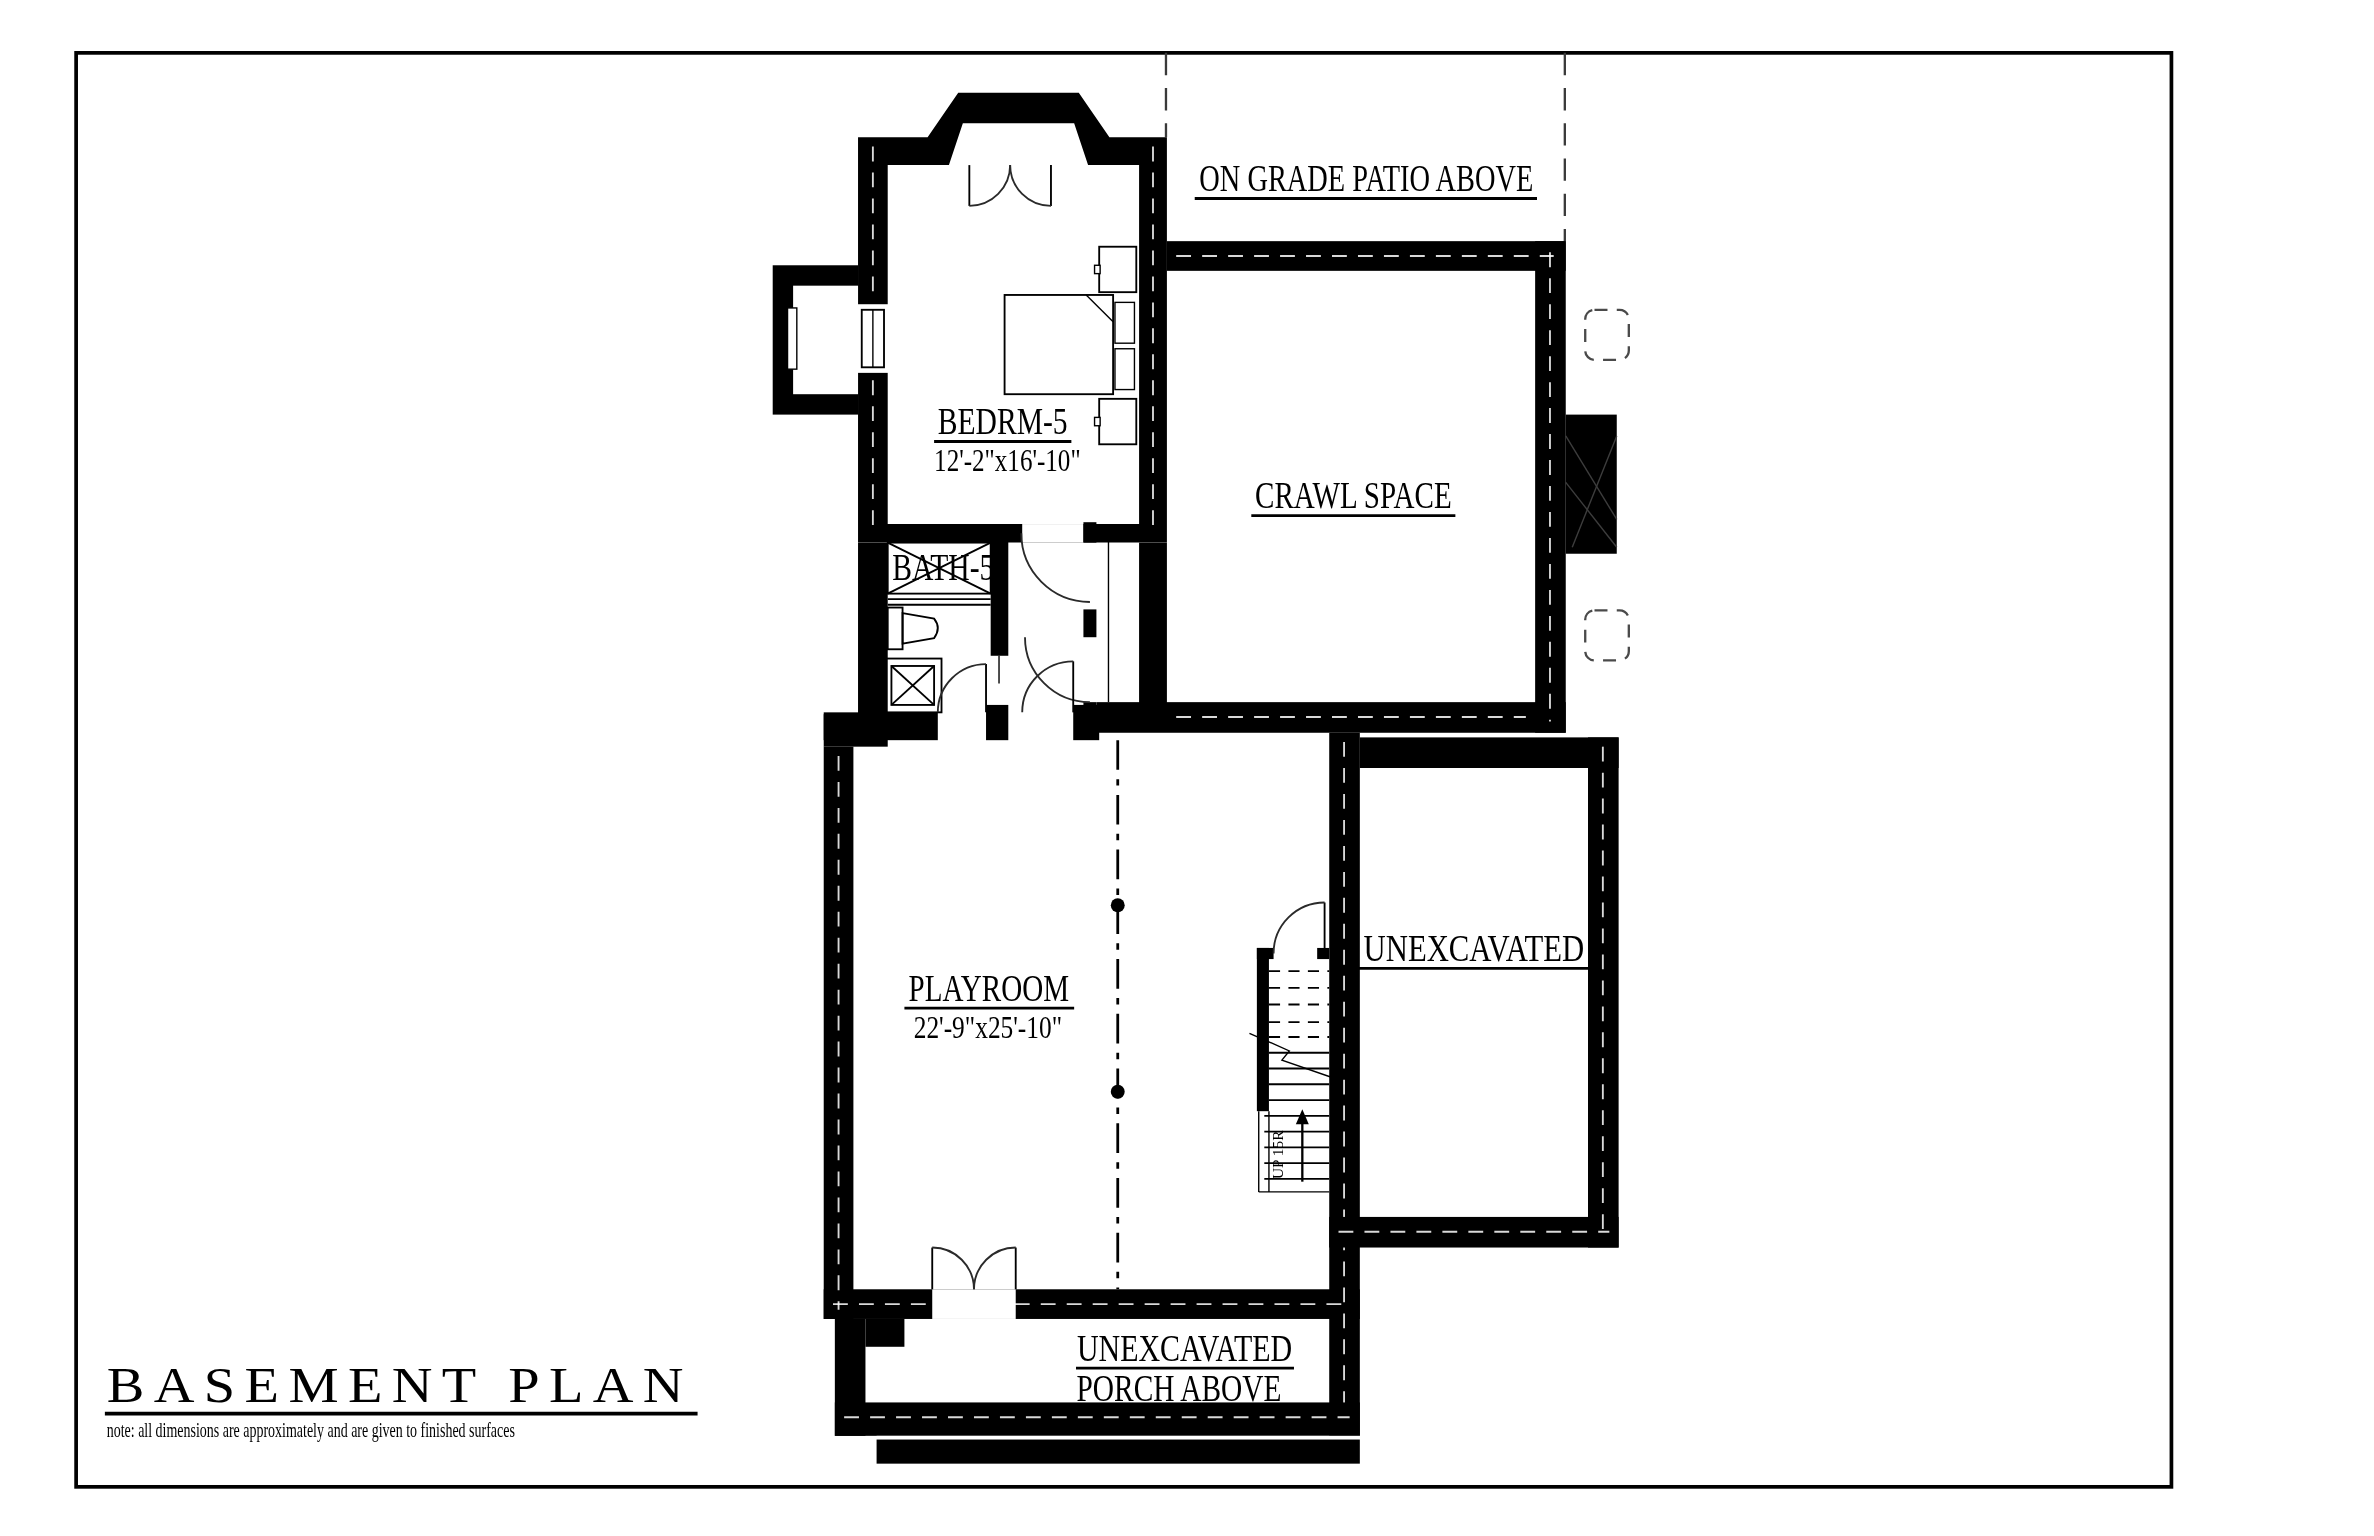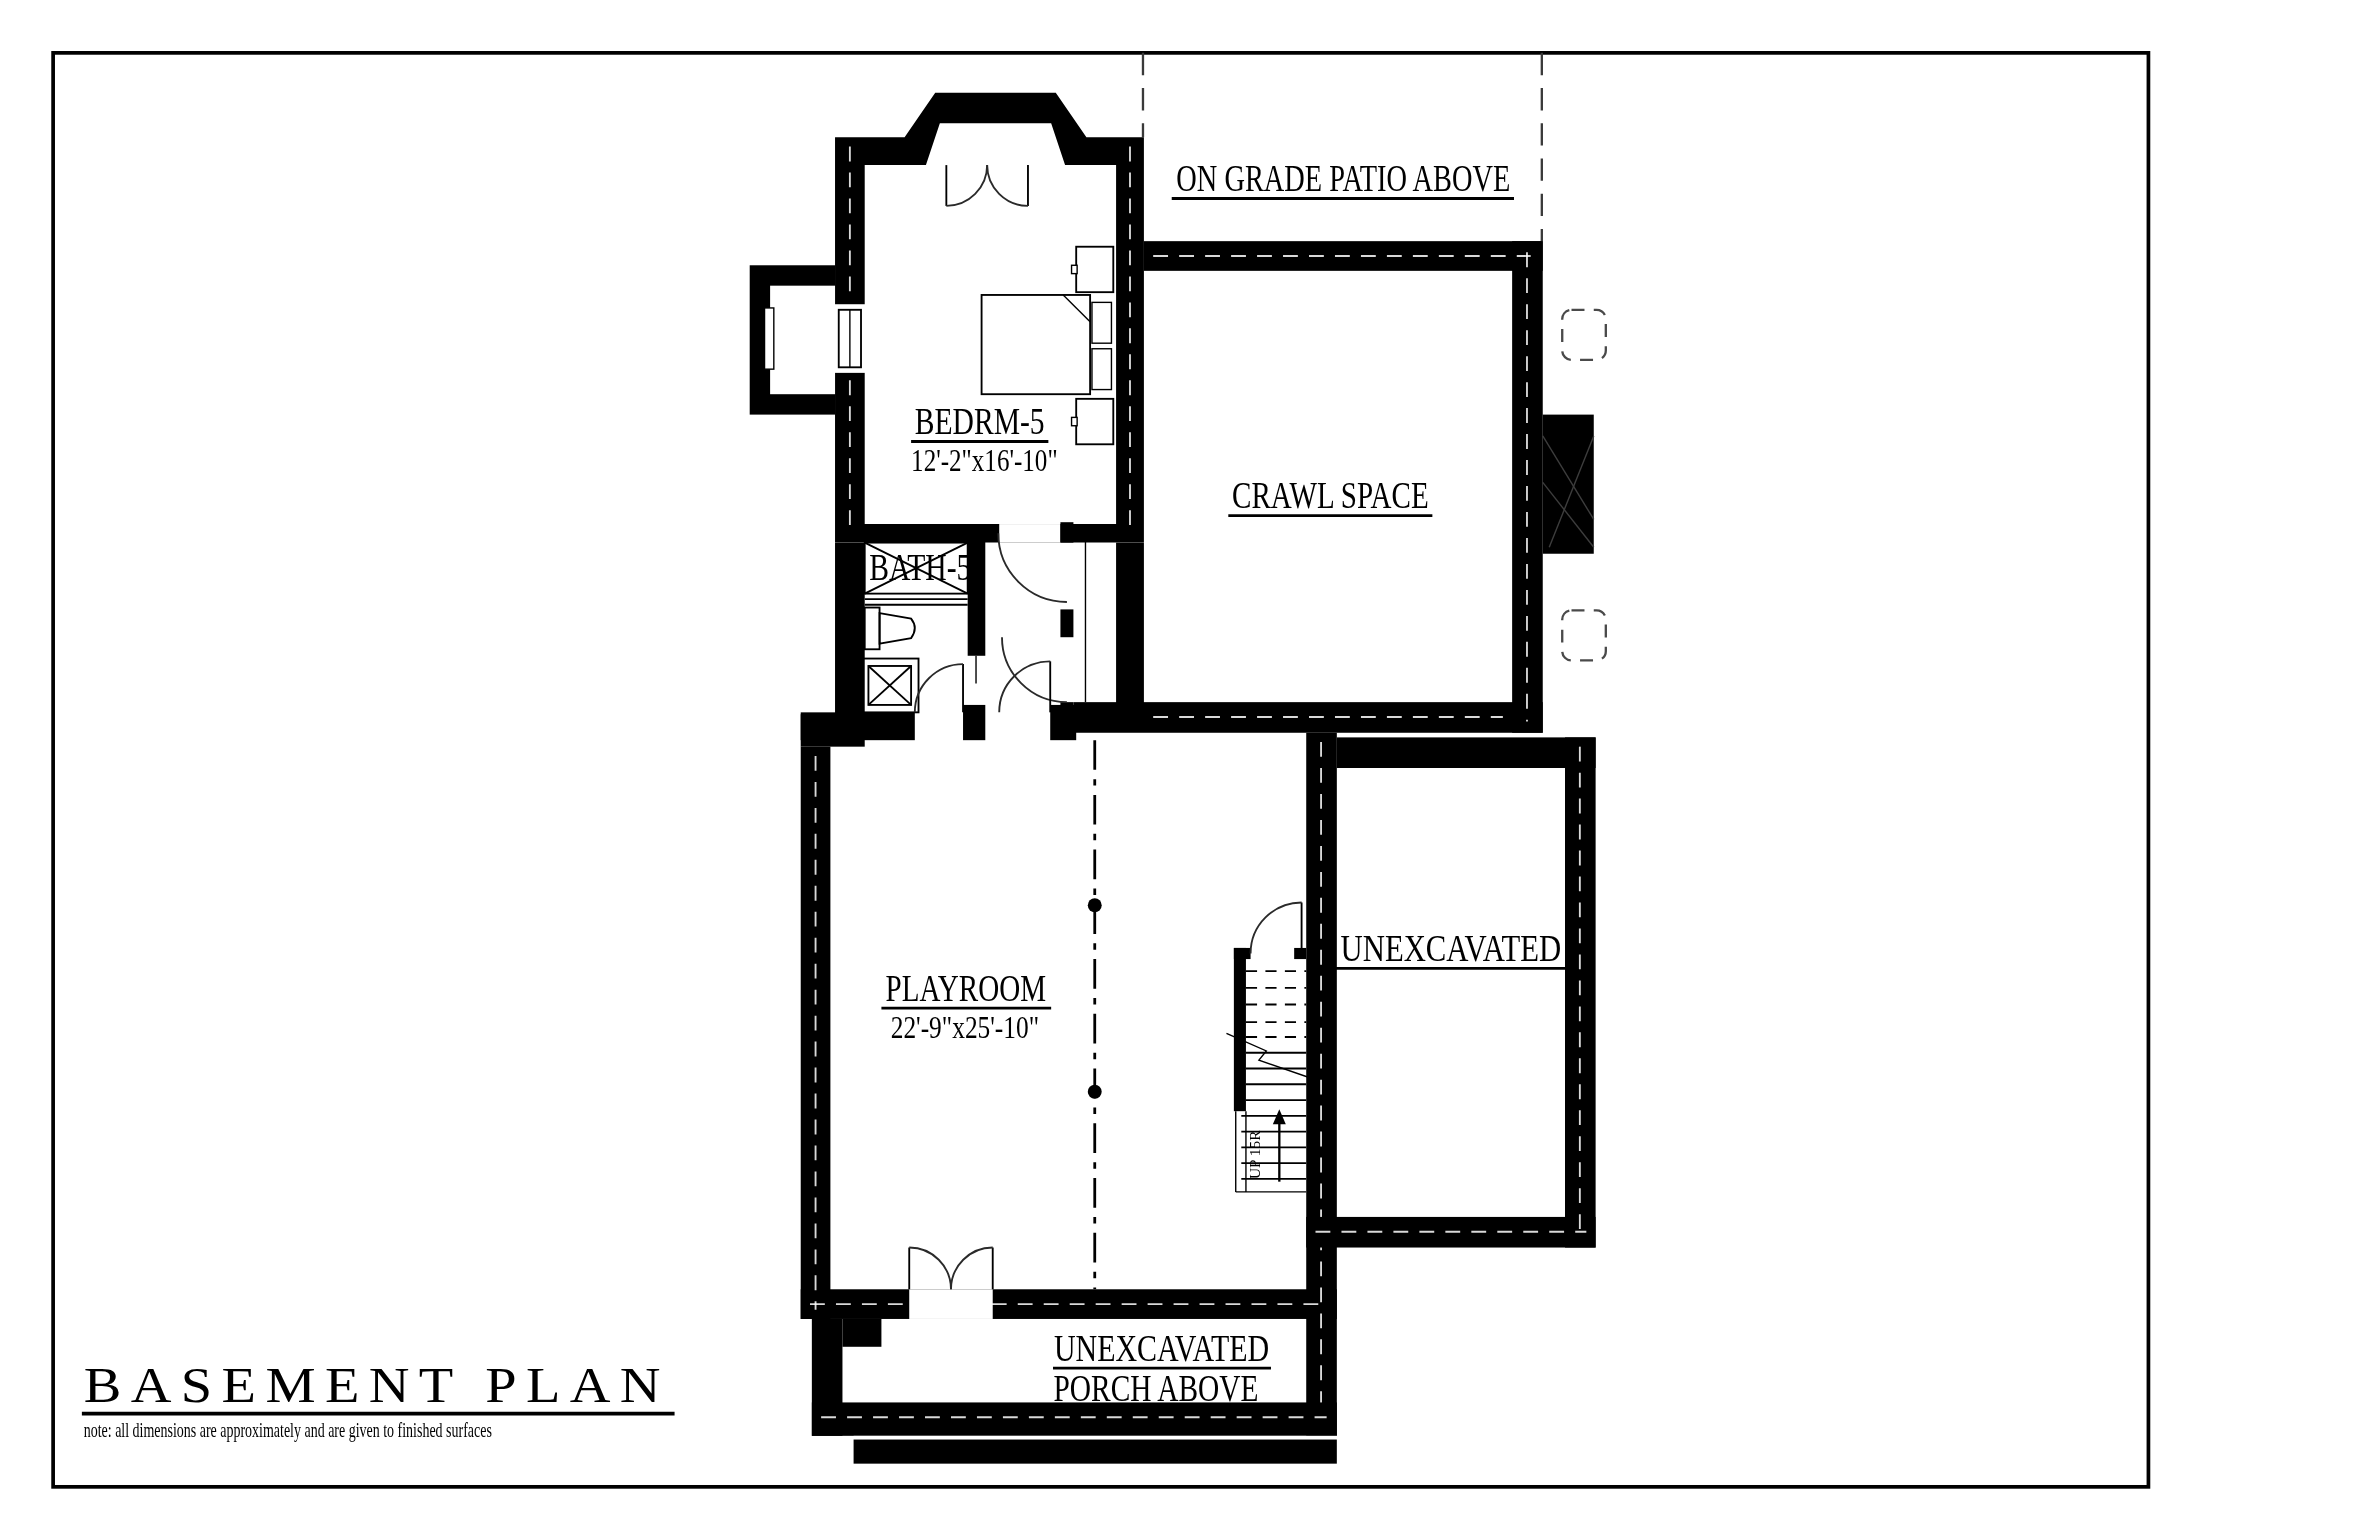--- a/index.html
+++ b/index.html
@@ -1,16 +1,16 @@
 <!DOCTYPE html>
 <html style="font-size:15px"><head>
 <meta charset="utf-8">
 <style>
   html,body{margin:0;padding:0;background:#ffffff;}
-  .sheet{width:2262px;height:1536px;position:relative;background:#ffffff;overflow:hidden;}
+  .sheet{width:2262px;height:1536px;position:relative;background:#ffffff;overflow:hidden;margin-left:23px;}
   svg{display:block;}
   text{font-family:"Liberation Serif","DejaVu Serif",serif;fill:#000;}
   .lbl{font-size:40px;}
   .dim{font-size:34px;}
   .wall{fill:#000;stroke:none;}
   .cut{fill:#fff;stroke:none;}
   .thin{fill:none;stroke:#000;stroke-width:2;}
   .arc{fill:none;stroke:#2a2a2a;stroke-width:2;}
   .ctr{fill:none;stroke:#fff;stroke-width:2;stroke-dasharray:16 12;opacity:.85;}
 </style>

